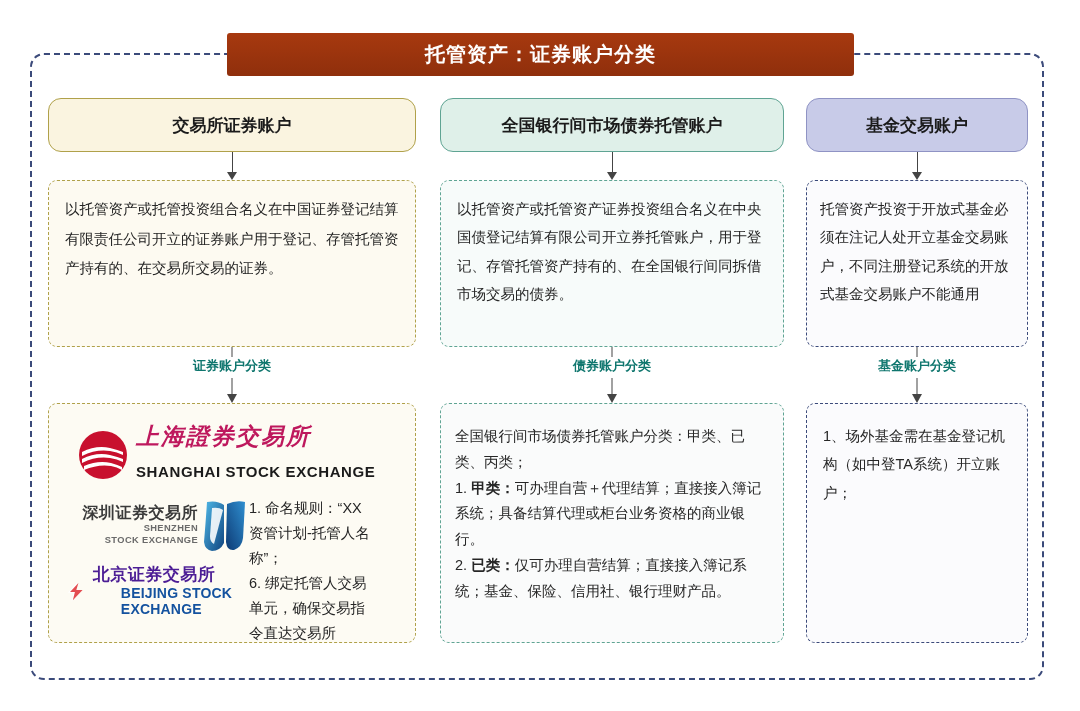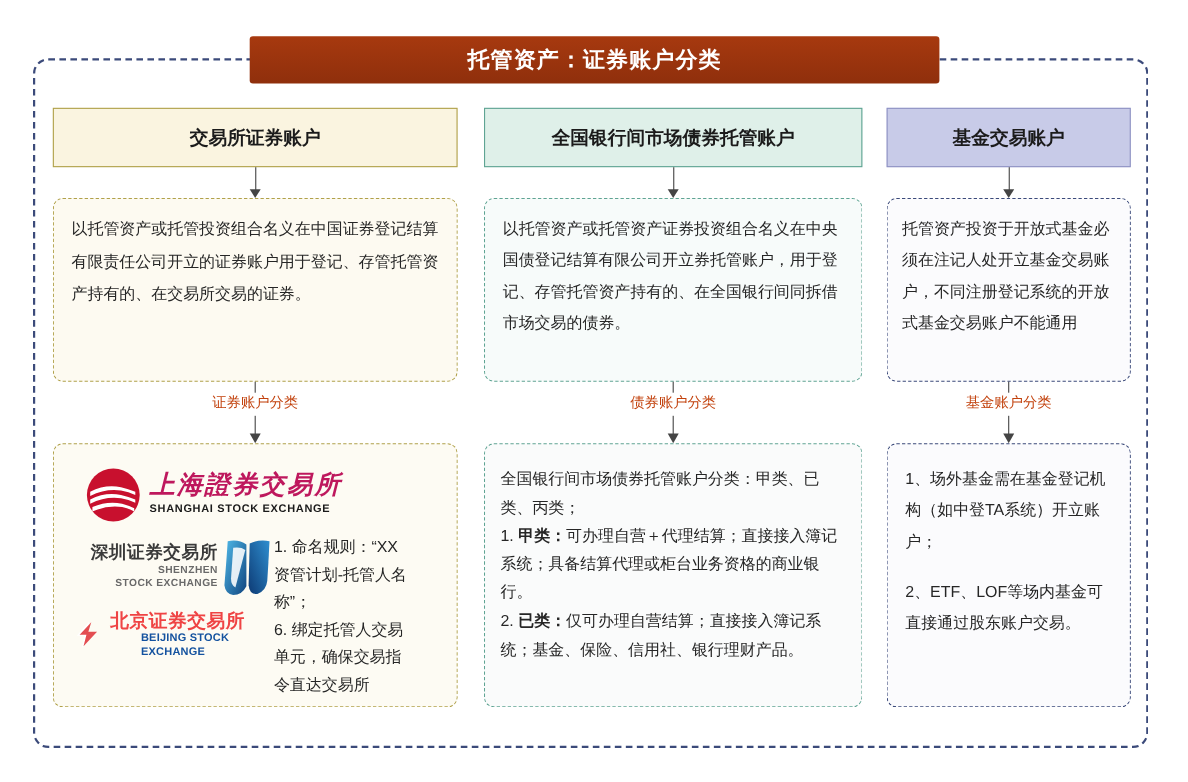--- a/index.html
+++ b/index.html
@@ -59,21 +59,21 @@
     top: 98px;
   }
   .col-1 { left: 48px;  width: 368px; }
   .col-2 { left: 440px; width: 344px; }
   .col-3 { left: 806px; width: 222px; }
 
   
   .header-box {
     box-sizing: border-box;
     height: 54px;
-    border-radius: 0;
+    border-radius: 13px;
     display: flex;
     align-items: center;
     justify-content: center;
     font-family: Liberation Serif, serif;
     font-weight: bold;
     font-size: 17px;
     color: #1b1b1b;
     text-align: center;
     padding: 0 8px;
   }
@@ -129,23 +129,23 @@
     border-left: 1.4px solid #444444;
     height: 13px;
   }
   .connector-labeled .caption {
     position: absolute;
     top: 10px;
     left: 50%;
     transform: translateX(-50%);
     white-space: nowrap;
     font-family: "DejaVu Serif", "Liberation Serif", serif;
-    font-weight: normal;
+    font-weight: bold;
     font-size: 13px;
-    color: #c2410c;
+    color: #0f766e;
     background: #ffffff;
     padding: 0 5px;
   }
   .connector-labeled .stem-bot {
     position: absolute;
     top: 31px;
     left: 50%;
     transform: translateX(-50%);
     border-left: 1.4px solid #444444;
     height: 17px;
@@ -237,25 +237,25 @@
   .sse-cn {
     font-family: "DejaVu Serif", "Liberation Serif", serif;
     font-weight: bold;
     font-style: italic;
     font-size: 23px;
     color: #be185d;
     letter-spacing: 2px;
     line-height: 1.05;
   }
   .sse-en {
-    font-size: 10px;
+    font-size: 15px;
     font-weight: bold;
     color: #1a1a1a;
     letter-spacing: 0.6px;
-    margin-top: 1px;
+    margin-top: 11px;
   }
 
   .lower-logos {
     display: flex;
     align-items: flex-start;
   }
   .logo-col {
     width: 188px;
     flex: none;
   }
@@ -284,26 +284,26 @@
   }
   .bse-block {
     display: flex;
     align-items: center;
     margin-top: 14px;
   }
   .bse-text { margin-left: 4px; }
   .bse-cn {
     font-size: 17px;
     font-weight: bold;
-    color: #ef4444;
+    color: #4c1d95;
     letter-spacing: 0.5px;
     line-height: 1.1;
   }
   .bse-en {
-    font-size: 10px;
+    font-size: 14px;
     font-weight: bold;
     color: #14529f;
     letter-spacing: 0.2px;
     line-height: 1.2;
     margin-left: 28px;
   }
 
   .notes-col {
     flex: 1;
     font-size: 14.5px;
@@ -467,17 +467,16 @@
     <div class="connector-labeled">
       <div class="stem-top"></div>
       <div class="caption">基金账户分类</div>
       <div class="stem-bot"></div>
       <div class="head"></div>
     </div>
 
     <div class="detail-box detail-3">
       <div>1、场外基金需在基金登记机构（如中登TA系统）开立账户；</div>
       <div style="height:18px"></div>
-      <div>2、ETF、LOF等场内基金可直接通过股东账户交易。</div>
     </div>
   </div>
 
 </div>
 
 </body></html>

